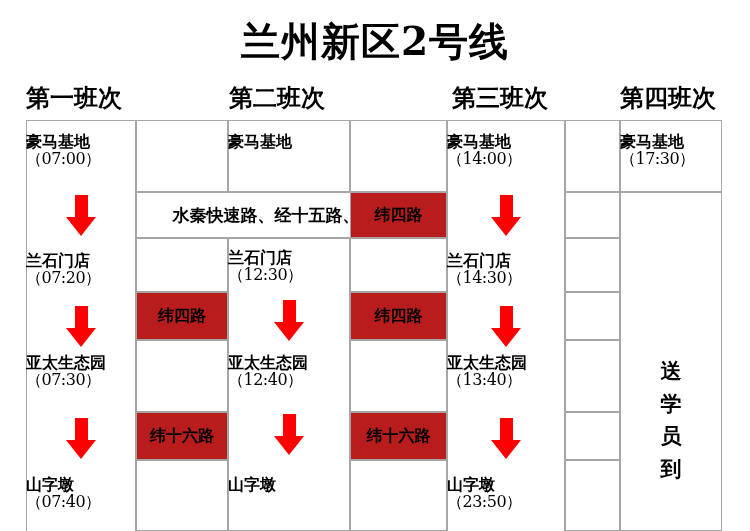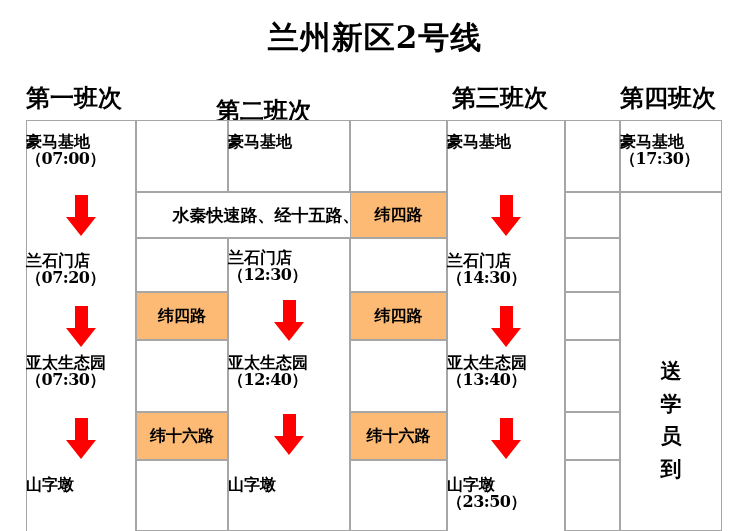--- a/index.html
+++ b/index.html
@@ -16,37 +16,37 @@
     position: relative;
   }
 
   
   .page-title {
     position: absolute;
     left: 0;
     top: 22px;
     width: 750px;
     text-align: center;
-    font-size: 31px;
+    font-size: 39px;
     font-weight: bold;
     letter-spacing: 1px;
     line-height: 1;
   }
 
   
   .shift-header {
     position: absolute;
     top: 86px;
     font-size: 24px;
     font-weight: bold;
     line-height: 1;
     white-space: nowrap;
   }
   .sh-1 { left: 26px;  }
-  .sh-2 { left: 216px; margin-top: 13px; }
+  .sh-2 { left: 229px; }
   .sh-3 { left: 452px; }
   .sh-4 { left: 620px; }
 
   
   .cell {
     position: absolute;
     box-sizing: border-box;
     border: 1px solid #a6a6a6;
     background: #ffffff;
   }
@@ -62,21 +62,21 @@
     text-align: left;
     font-size: 16px;
     font-weight: bold;
     line-height: 1.05;
     white-space: nowrap;
   }
   .station .time {
     display: block;
     font-family: "DejaVu Serif", "Liberation Serif", serif;
     font-size: 16px;
-    font-weight: bold;
+    font-weight: normal;
     letter-spacing: -0.5px;
   }
 
   
   .arrow {
     position: absolute;
     width: 30px;
     left: 50%;
     margin-left: -15px;
   }
@@ -99,21 +99,21 @@
   .route-label {
     position: absolute;
     box-sizing: border-box;
     border: 1px solid #a6a6a6;
     display: flex;
     align-items: center;
     justify-content: center;
     font-size: 16px;
     font-weight: bold;
     white-space: nowrap;
-    background: #fdba74;
+    background: #b91c1c;
   }
   .route-wide {
     position: absolute;
     box-sizing: border-box;
     border: 1px solid #a6a6a6;
     display: flex;
     align-items: center;
     justify-content: center;
     font-size: 17px;
     font-weight: bold;
@@ -167,20 +167,21 @@
 <div class="station" style="left:26px; width:110px; top:355px;">
   <span>亚太生态园</span>
   <span class="time">（07:30）</span>
 </div>
 <div class="arrow" style="left:66px; margin-left:0; top:418px;">
   <div class="shaft"></div>
     <div class="head"></div>
 </div>
 <div class="station" style="left:26px; width:110px; top:477px;">
   <span>山字墩</span>
+  <span class="time">（07:40）</span>
 </div>
 
 <div class="cell" style="left:136px; top:120px; width:92px; height:72px;"></div>
 <div class="cell" style="left:136px; top:238px; width:92px; height:54px;"></div>
 <div class="route-label" style="left:136px; top:292px; width:92px; height:48px;">纬四路</div>
 <div class="cell" style="left:136px; top:340px; width:92px; height:72px;"></div>
 <div class="route-label" style="left:136px; top:412px; width:92px; height:48px;">纬十六路</div>
 <div class="cell" style="left:136px; top:460px; width:92px; height:71px;"></div>
 
 <div class="route-wide" style="left:136px; top:192px; width:311px; height:46px;">水秦快速路、经十五路、纬四路</div>
@@ -216,20 +217,21 @@
 <div class="cell" style="left:350px; top:238px; width:97px; height:54px;"></div>
 <div class="route-label" style="left:350px; top:292px; width:97px; height:48px;">纬四路</div>
 <div class="cell" style="left:350px; top:340px; width:97px; height:72px;"></div>
 <div class="route-label" style="left:350px; top:412px; width:97px; height:48px;">纬十六路</div>
 <div class="cell" style="left:350px; top:460px; width:97px; height:71px;"></div>
 
 <div class="cell tall" style="left:447px; top:120px; width:118px; height:430px;"></div>
 
 <div class="station" style="left:447px; width:118px; top:134px;">
   <span>豪马基地</span>
+  <span class="time">（14:00）</span>
 </div>
 <div class="arrow" style="left:491px; margin-left:0; top:195px;">
   <div class="shaft"></div>
     <div class="head"></div>
 </div>
 <div class="station" style="left:447px; width:118px; top:253px;">
   <span>兰石门店</span>
   <span class="time">（14:30）</span>
 </div>
 <div class="arrow" style="left:491px; margin-left:0; top:306px;">

